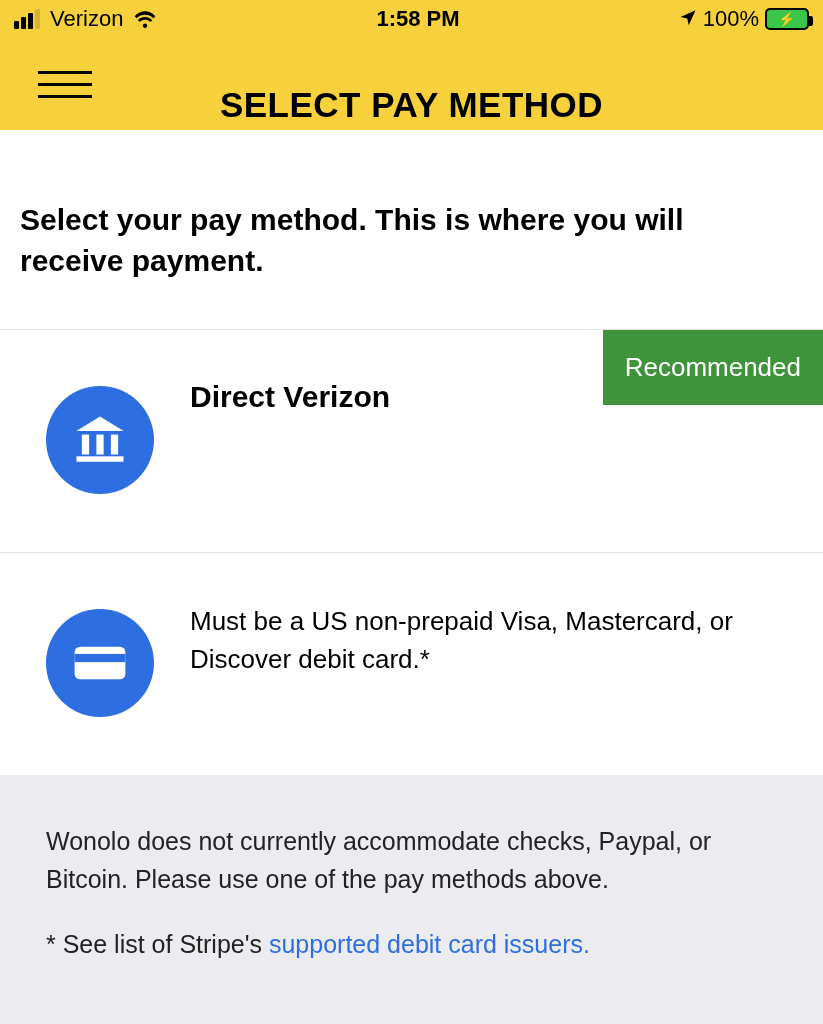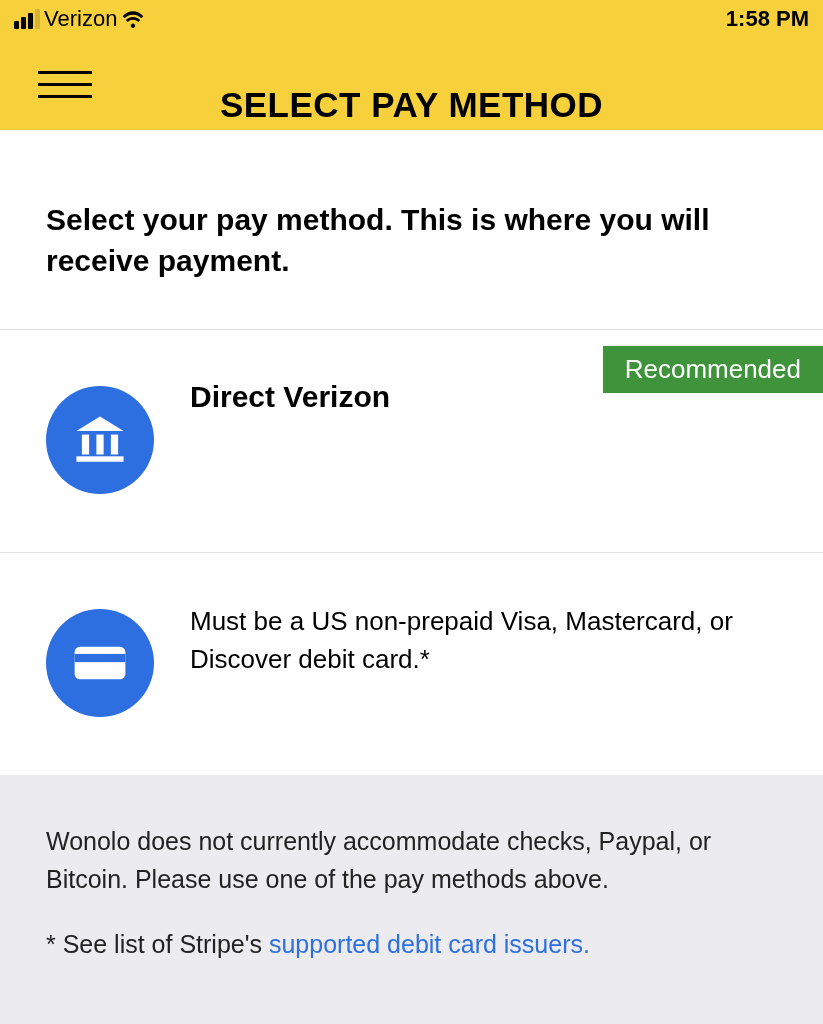--- a/index.html
+++ b/index.html
@@ -14,21 +14,21 @@
     .status-bar {
       background: #f6d13b;
       height: 38px;
       display: flex;
       align-items: center;
       justify-content: space-between;
       padding: 0 14px;
       font-size: 22px;
       font-weight: 500;
     }
-    .status-left { display: flex; align-items: center; gap: 4px; }
+    .status-left { display: flex; align-items: center; gap: 10px; }
     .status-right { display: flex; align-items: center; gap: 6px; }
     .signal-bars { display: flex; align-items: flex-end; gap: 2px; }
     .signal-bars span { width: 5px; background: #000; border-radius: 1px; }
     .signal-bars span:nth-child(1){height:8px;}
     .signal-bars span:nth-child(2){height:12px;}
     .signal-bars span:nth-child(3){height:16px;}
     .signal-bars span:nth-child(4){height:20px;background:#d4b433;}
     .wifi-icon svg { display:block; }
     .battery {
       width: 44px; height: 22px;
@@ -61,43 +61,43 @@
     }
     .nav-title {
       flex: 1;
       text-align: center;
       font-size: 35px;
       font-weight: 800;
       letter-spacing: 0.5px;
       margin-top: 42px;
     }
     .intro {
-      padding: 70px 46px 48px 46px;
+      padding: 70px 46px 48px 20px;
     }
     .intro-text {
       font-size: 30px;
       font-weight: 700;
       line-height: 1.35;
     }
     .option {
       border-top: 1px solid #e3e3e3;
       padding: 50px 46px 58px 46px;
       position: relative;
       display: flex;
       gap: 36px;
       align-items: flex-start;
       cursor: pointer;
     }
     .option:last-of-type { border-bottom: 1px solid #e3e3e3; }
     .badge {
       position: absolute;
-      top: 16px; right: 0;
+      top: 0; right: 0;
       background: #3f933a;
       color: #fff;
-      padding: 8px 22px;
+      padding: 22px 22px;
       font-size: 26px;
       font-weight: 400;
     }
     .icon-circle {
       width: 108px; height: 108px;
       background: #2d6fe0;
       border-radius: 50%;
       display:flex; align-items:center; justify-content:center;
       flex-shrink: 0;
       margin-top: 6px;
@@ -136,20 +136,31 @@
         <span></span>
     </div>
     <span>Verizon</span>
     <span class="wifi-icon">
       <svg width="24" height="18" viewBox="0 0 24 18">
           <path d="M12 18c1.2 0 2.2-1 2.2-2.2S13.2 13.6 12 13.6s-2.2 1-2.2 2.2S10.8 18 12 18zm-5.3-6.1c2.9-2.9 7.7-2.9 10.6 0l1.9-1.9c-4-4-10.4-4-14.4 0l1.9 1.9zM1.7 6.3l1.9 1.9c4.6-4.6 12.2-4.6 16.8 0l1.9-1.9C16.6-0.5 7.4-0.5 1.7 6.3z" fill="#000"></path>
         </svg>
     </span>
   </div>
   <div style="font-weight:700;">1:58 PM</div>
+  <div class="status-right">
+    <span>
+      <svg width="18" height="18" viewBox="0 0 24 24">
+          <path d="M2 12l20-9-9 20-2-9-9-2z" fill="#000"></path>
+        </svg>
+    </span>
+    <span>100%</span>
+    <div class="battery">
+        <span class="bolt">⚡</span>
+      </div>
+  </div>
 </div>
 
 <div class="nav-header">
   <div class="hamburger">
     <span></span>
       <span></span>
       <span></span>
   </div>
   <div class="nav-title">SELECT PAY METHOD</div>
 </div>

